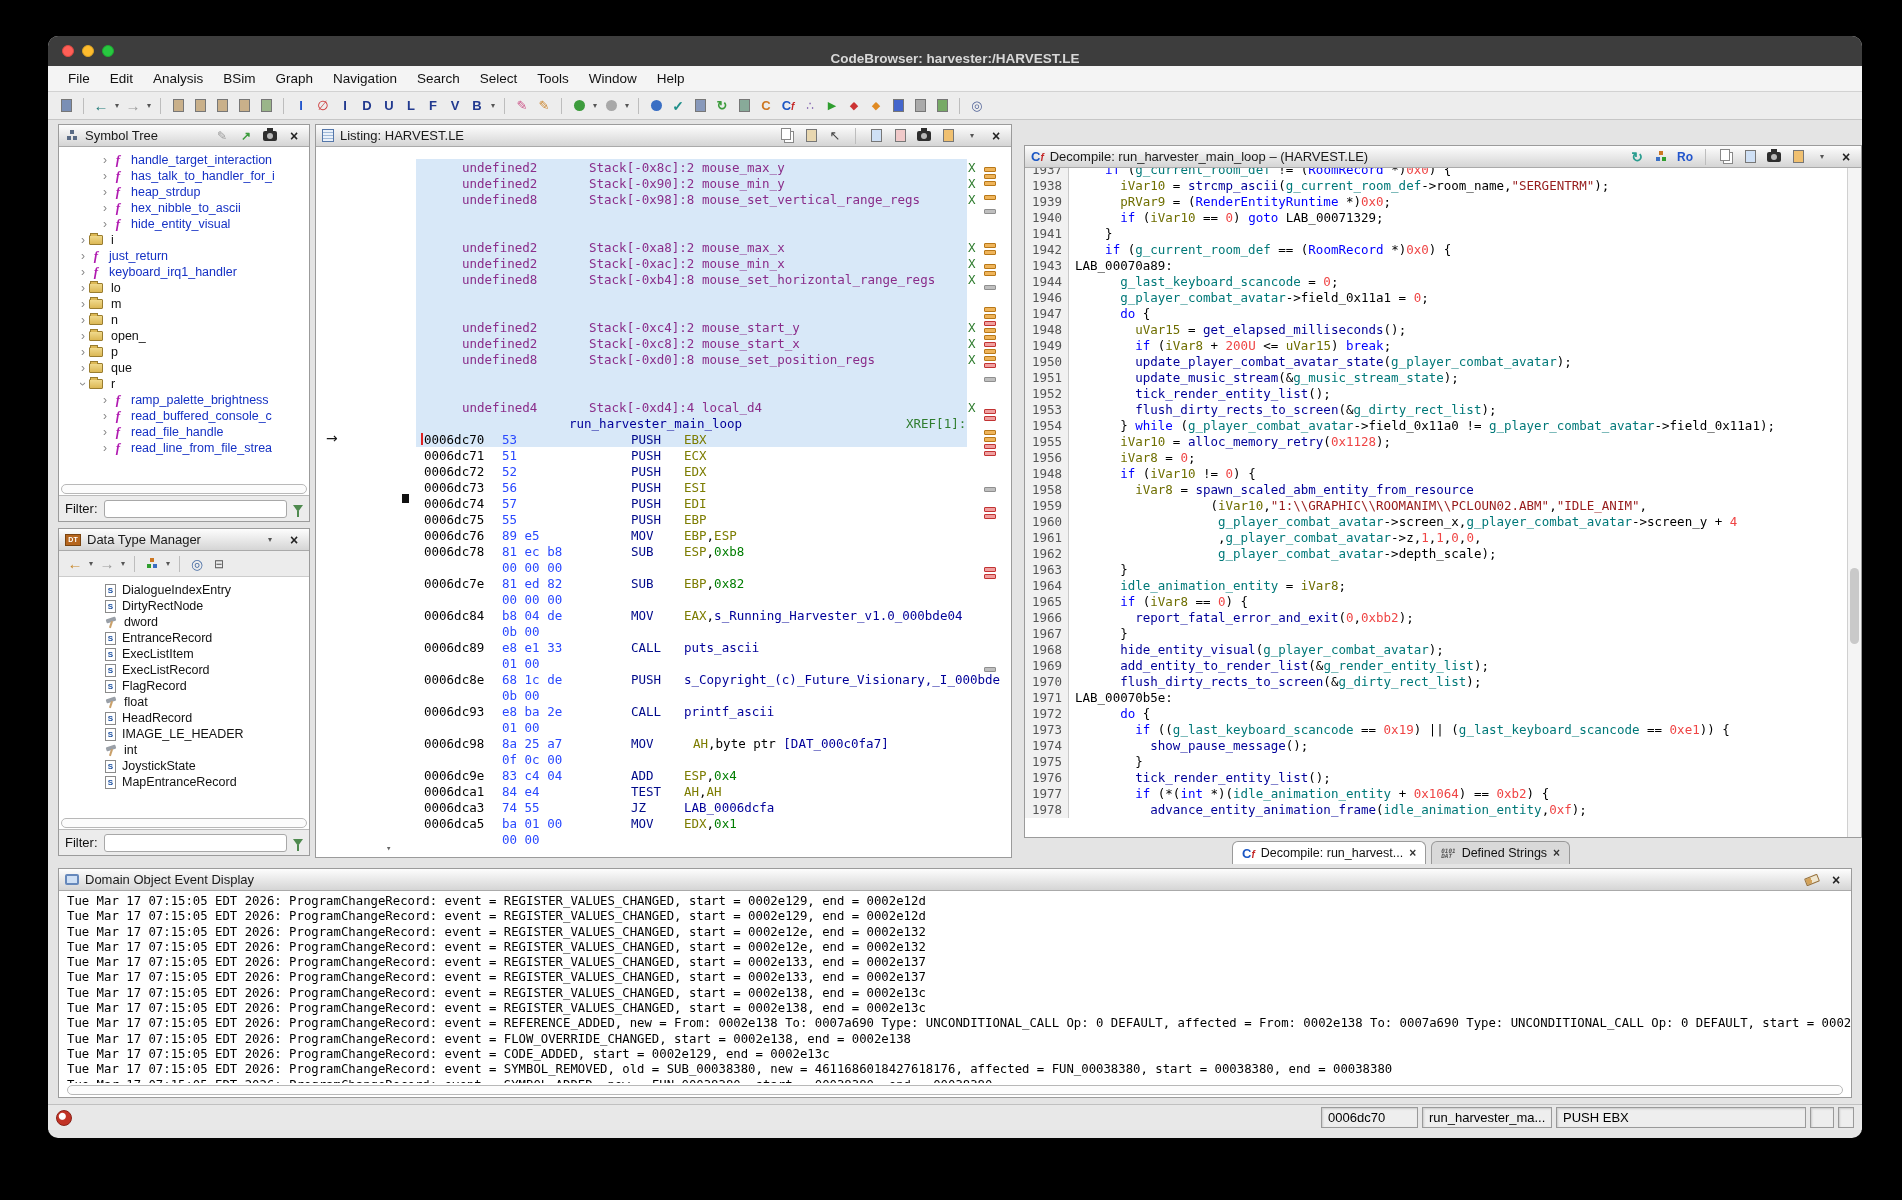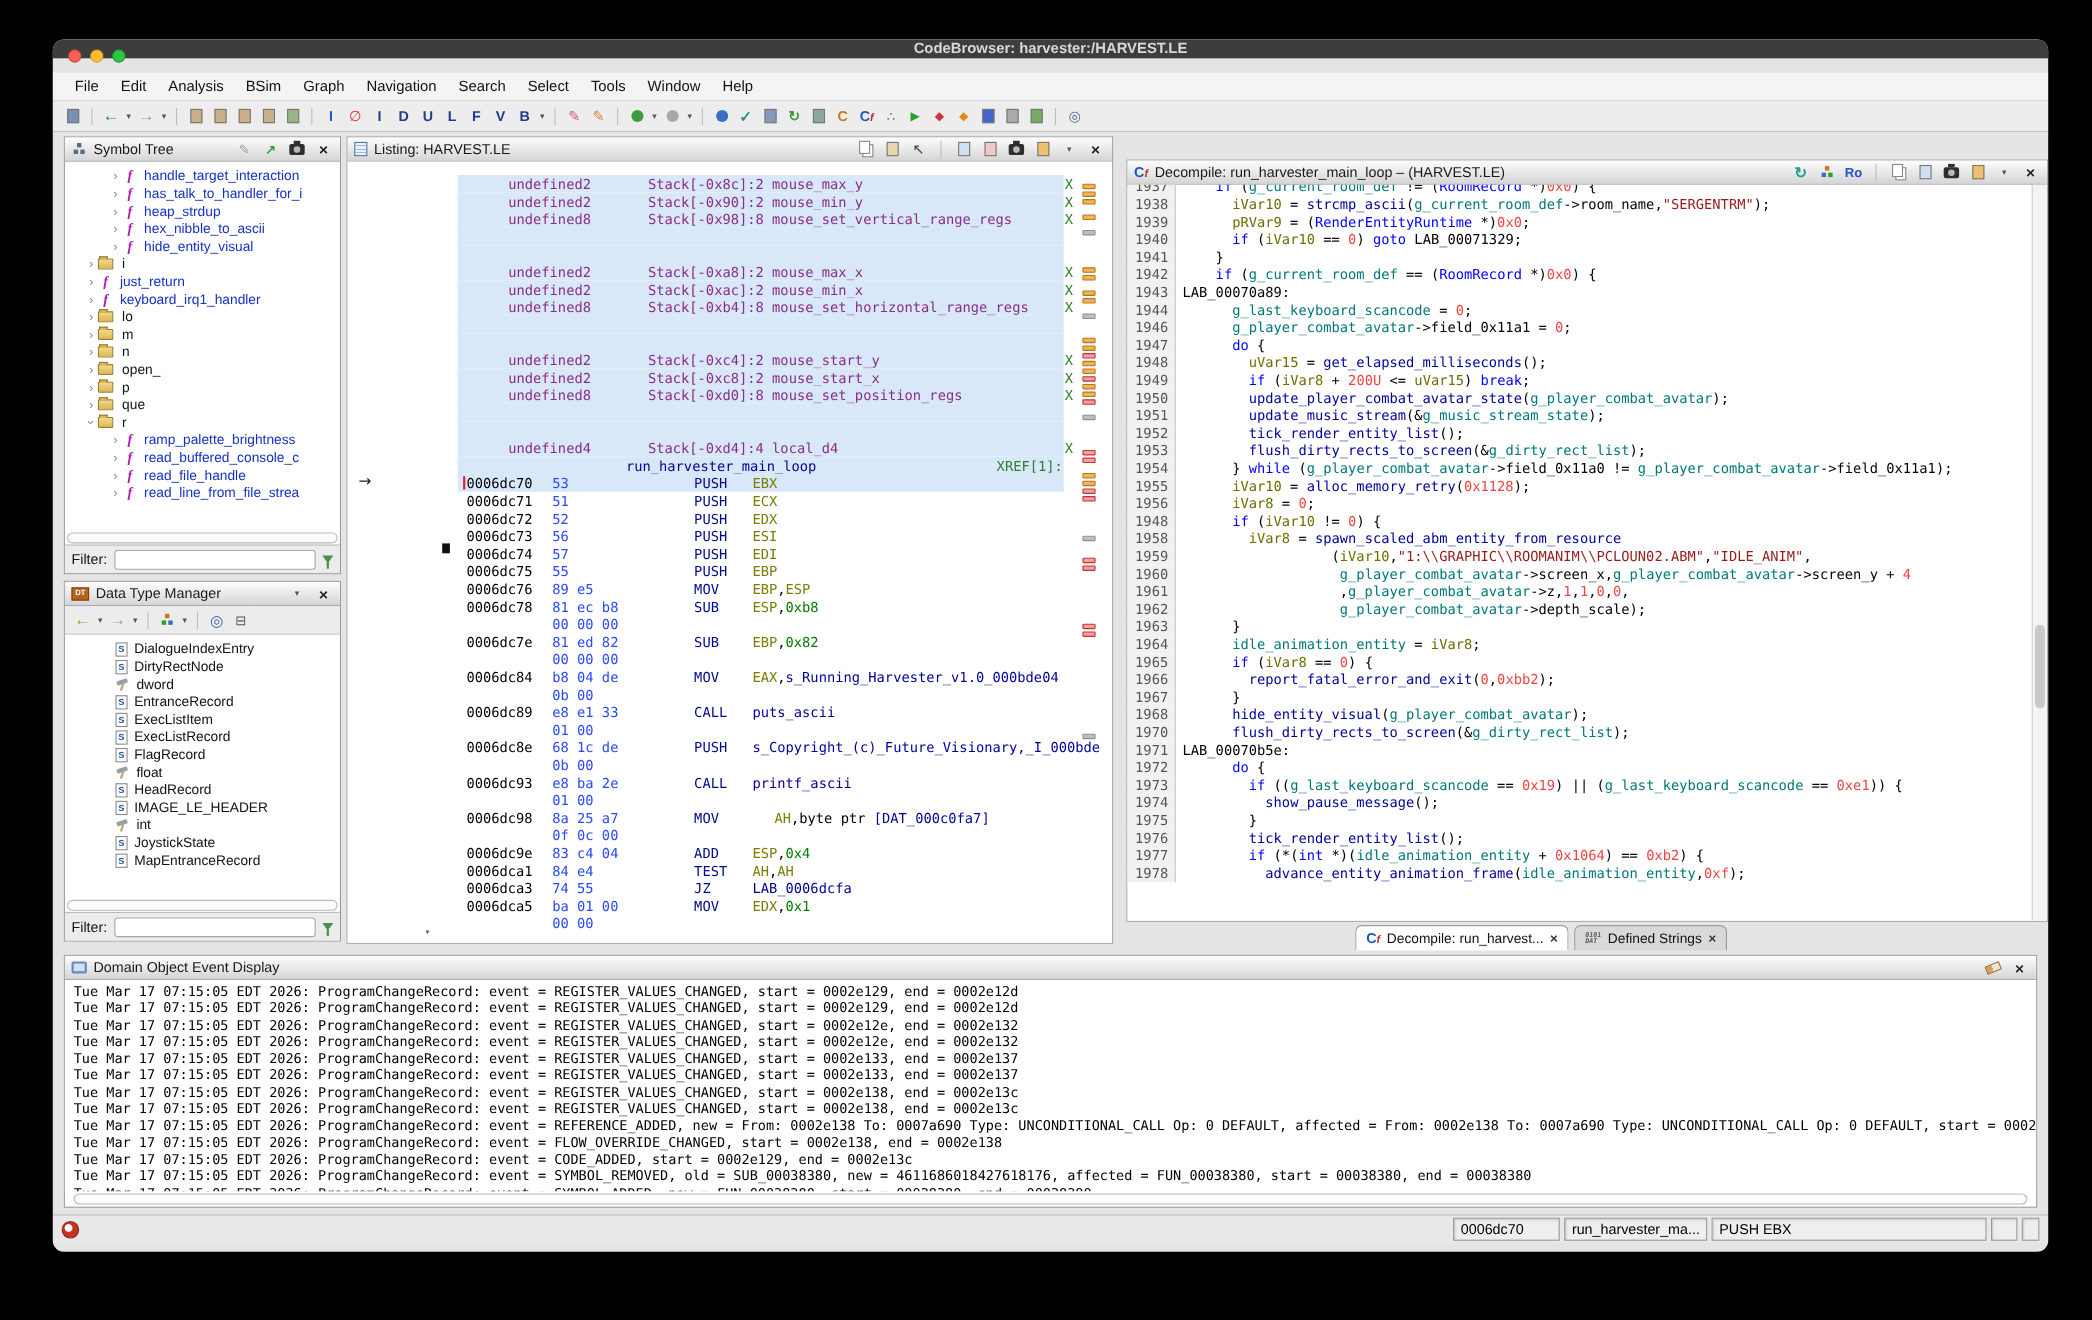--- a/index.html
+++ b/index.html
@@ -1,21 +1,21 @@
 <!DOCTYPE html>
 <html><head>
 <meta charset="utf-8">
 <style>
   html,body{margin:0;padding:0;background:#000;width:1902px;height:1200px;overflow:hidden;}
   *{box-sizing:border-box;}
   .window{position:absolute;left:48px;top:36px;width:1814px;height:1102px;background:#e4e4e4;
     border-radius:10px;overflow:hidden;font-family:"Liberation Sans",sans-serif;
     box-shadow:0 18px 50px rgba(0,0,0,.65);}
   
-  .titlebar{position:absolute;left:0;top:0;right:0;height:17px;background:#3d3d3d;display:flex;align-items:flex-start;}
+  .titlebar{position:absolute;left:0;top:0;right:0;height:30px;background:#3d3d3d;display:flex;align-items:flex-end;}
   .tl{width:12px;height:12px;border-radius:50%;margin-right:8px;}
   .tl.red{background:#ff5f57;border:1px solid #d94942;}
   .tl.yel{background:#febc2e;border:1px solid #d9a325;}
   .tl.grn{background:#28c840;border:1px solid #1ea932;}
   .tlwrap{position:absolute;left:14px;top:9px;display:flex;}
   .wtitle{width:100%;text-align:center;color:#d8d8d8;font-size:13.5px;font-weight:bold;}
   
   .menubar{position:absolute;left:0;top:30px;right:0;height:26px;background:#f4f4f4;border-bottom:1px solid #d2d2d2;
     display:flex;align-items:center;padding-left:10px;}
   .menuitem{font-size:13.5px;color:#111;padding:0 10px;line-height:26px;}
@@ -658,21 +658,21 @@
           </div>
           <div class="lrow">
             <div class="bg"></div>
             <span class="ls lst-by" style="left: 186px;">01 00</span>
           </div>
           <div class="lrow">
             <div class="bg"></div>
             <span class="ls lst-ad" style="left: 108px;">0006dc98</span>
             <span class="ls lst-by" style="left: 186px;">8a 25 a7</span>
             <span class="ls lst-mn" style="left: 279px;">MOV</span>
-            <span class="ls" style="left: 388px;"><span class="op-r">AH</span><span class="op-p">,</span><span class="op-p">byte ptr </span><span class="op-s2">[DAT_000c0fa7]</span></span>
+            <span class="ls" style="left: 377px;"><span class="op-r">AH</span><span class="op-p">,</span><span class="op-p">byte ptr </span><span class="op-s2">[DAT_000c0fa7]</span></span>
           </div>
           <div class="lrow">
             <div class="bg"></div>
             <span class="ls lst-by" style="left: 186px;">0f 0c 00</span>
           </div>
           <div class="lrow">
             <div class="bg"></div>
             <span class="ls lst-ad" style="left: 108px;">0006dc9e</span>
             <span class="ls lst-by" style="left: 186px;">83 c4 04</span>
             <span class="ls lst-mn" style="left: 279px;">ADD</span>
@@ -890,20 +890,24 @@
           </div>
           <div class="dline">
             <span class="dnum">1967</span>
             <span class="dcode"><span class="dc-p">      }</span></span>
           </div>
           <div class="dline">
             <span class="dnum">1968</span>
             <span class="dcode"><span class="dc-p">      </span><span class="dc-f">hide_entity_visual</span><span class="dc-p">(</span><span class="dc-g">g_player_combat_avatar</span><span class="dc-p">);</span></span>
           </div>
           <div class="dline">
+            <span class="dnum">1969</span>
+            <span class="dcode"><span class="dc-p">      </span><span class="dc-f">add_entity_to_render_list</span><span class="dc-p">(&amp;</span><span class="dc-g">g_render_entity_list</span><span class="dc-p">);</span></span>
+          </div>
+          <div class="dline">
             <span class="dnum">1970</span>
             <span class="dcode"><span class="dc-p">      </span><span class="dc-f">flush_dirty_rects_to_screen</span><span class="dc-p">(&amp;</span><span class="dc-g">g_dirty_rect_list</span><span class="dc-p">);</span></span>
           </div>
           <div class="dline">
             <span class="dnum">1971</span>
             <span class="dcode"><span class="dc-p">LAB_00070b5e:</span></span>
           </div>
           <div class="dline">
             <span class="dnum">1972</span>
             <span class="dcode"><span class="dc-p">      </span><span class="dc-k">do</span><span class="dc-p"> {</span></span>

